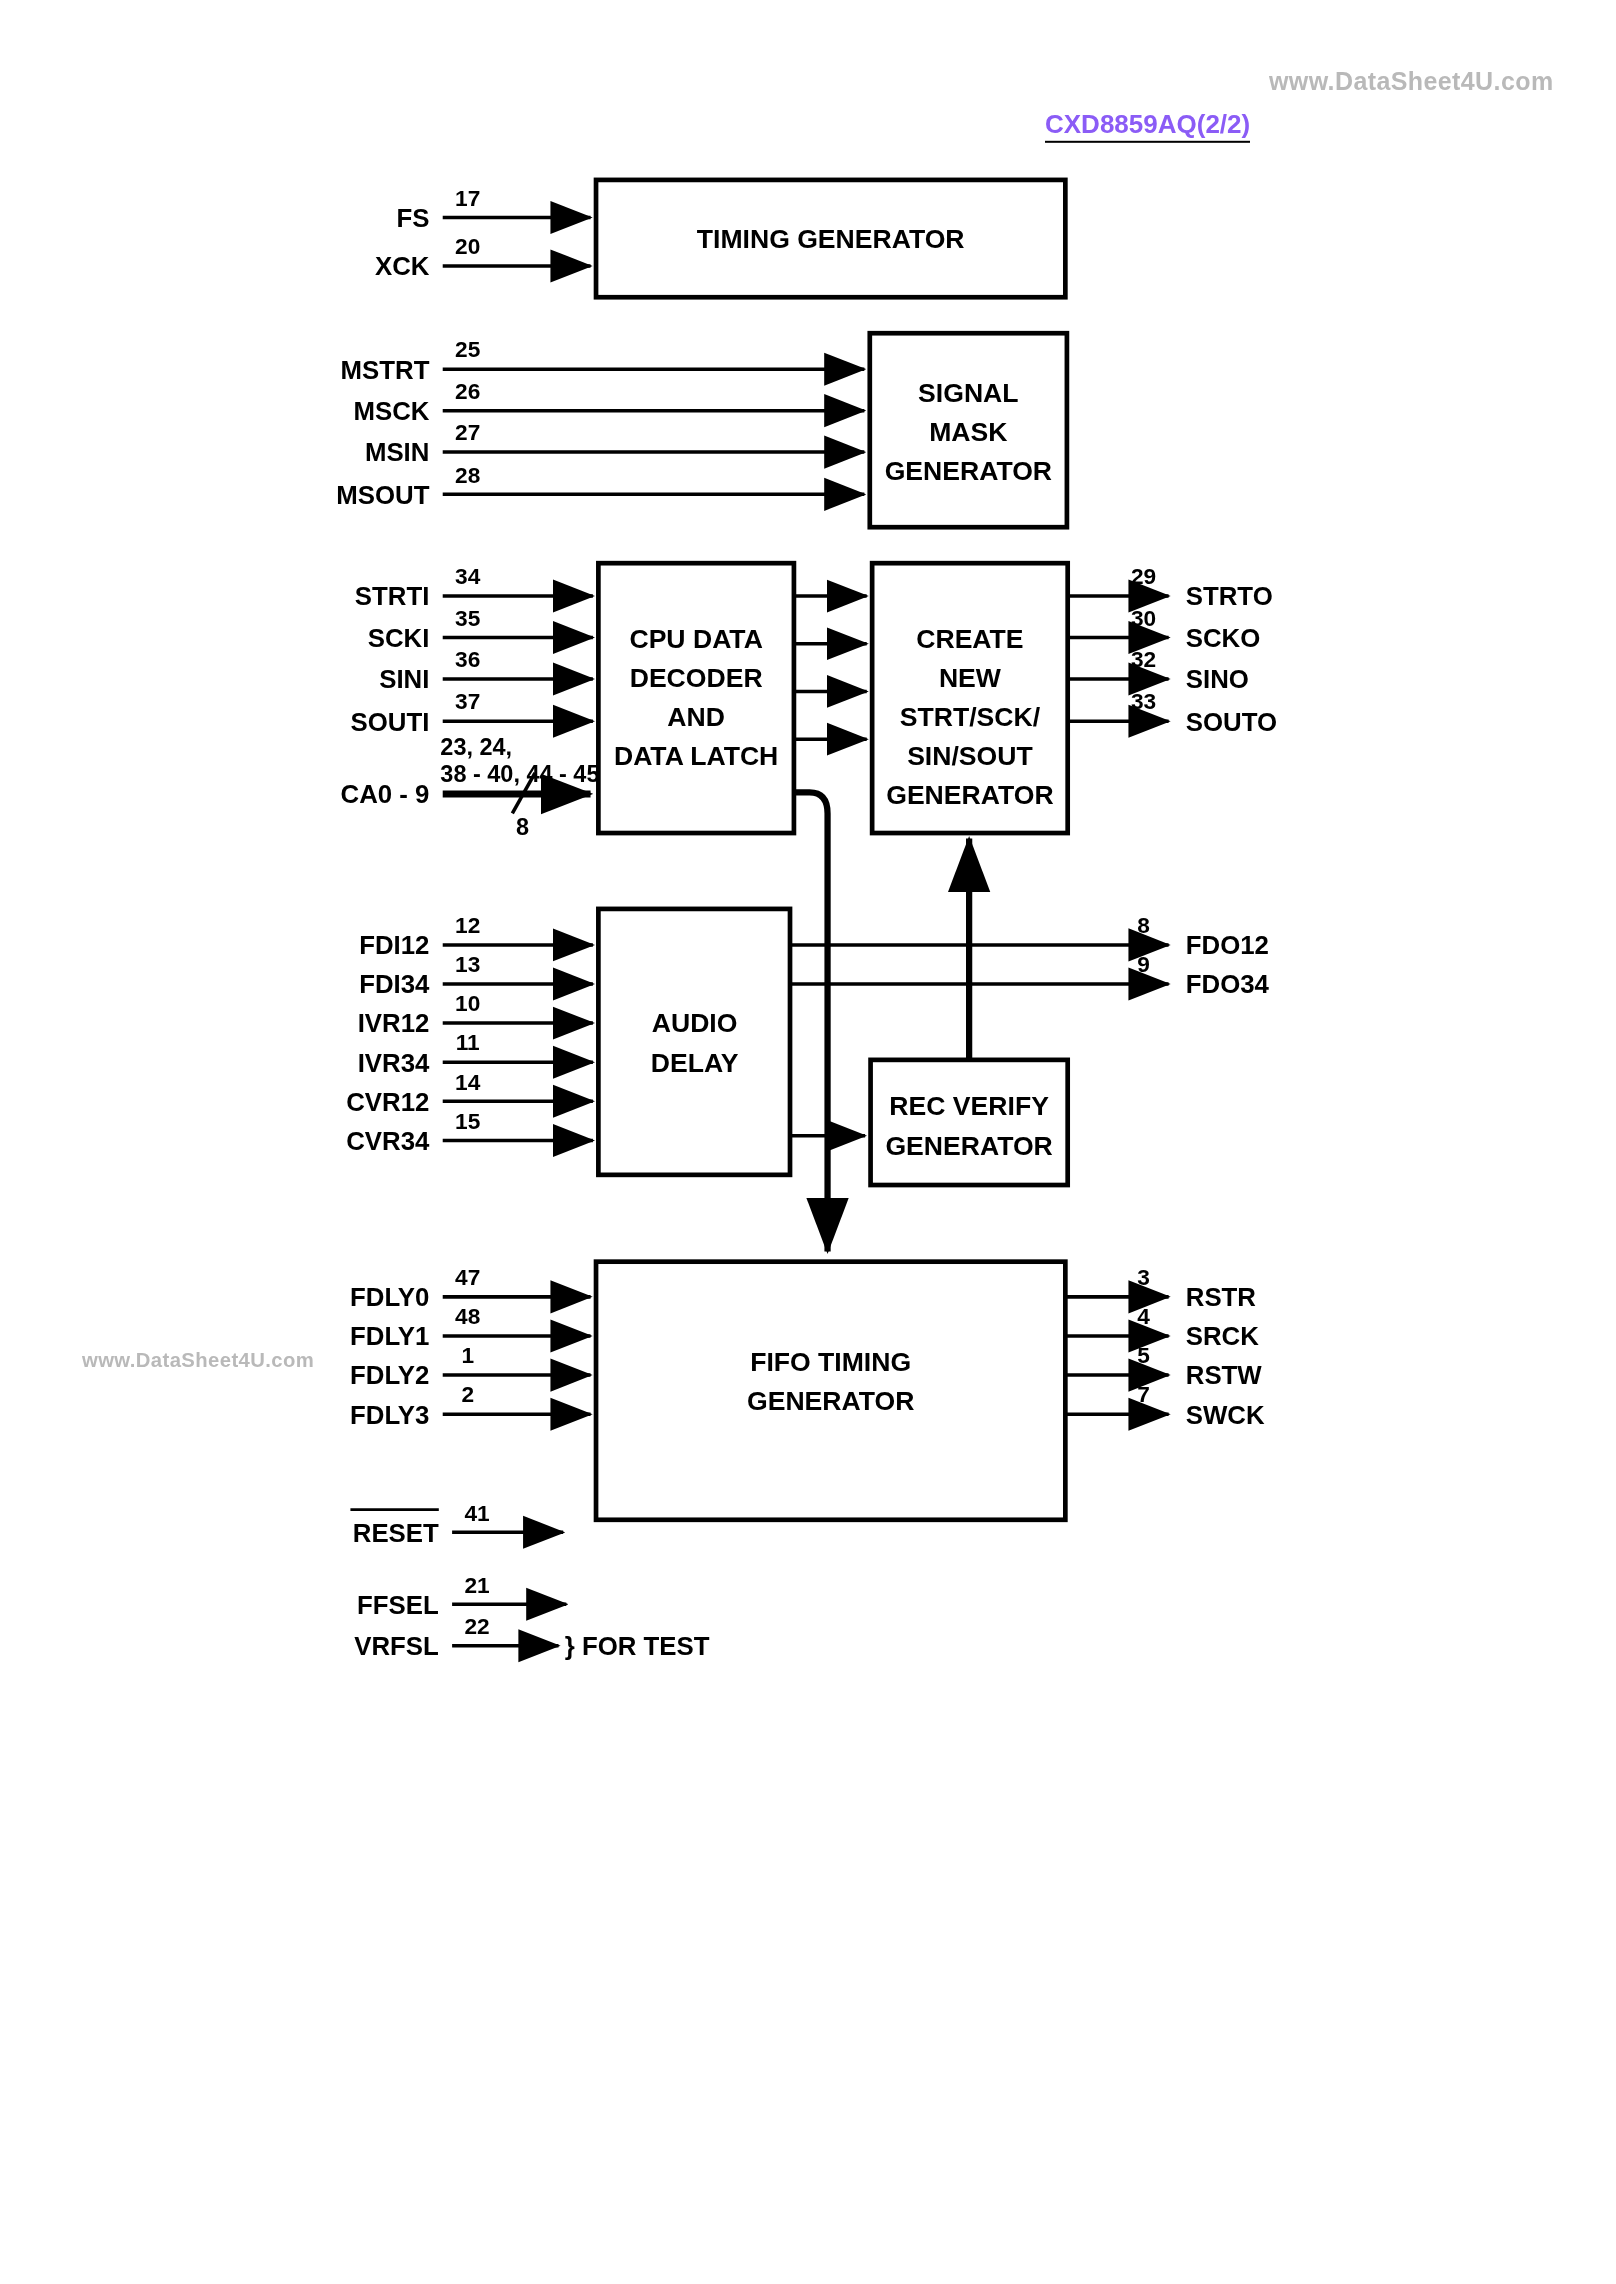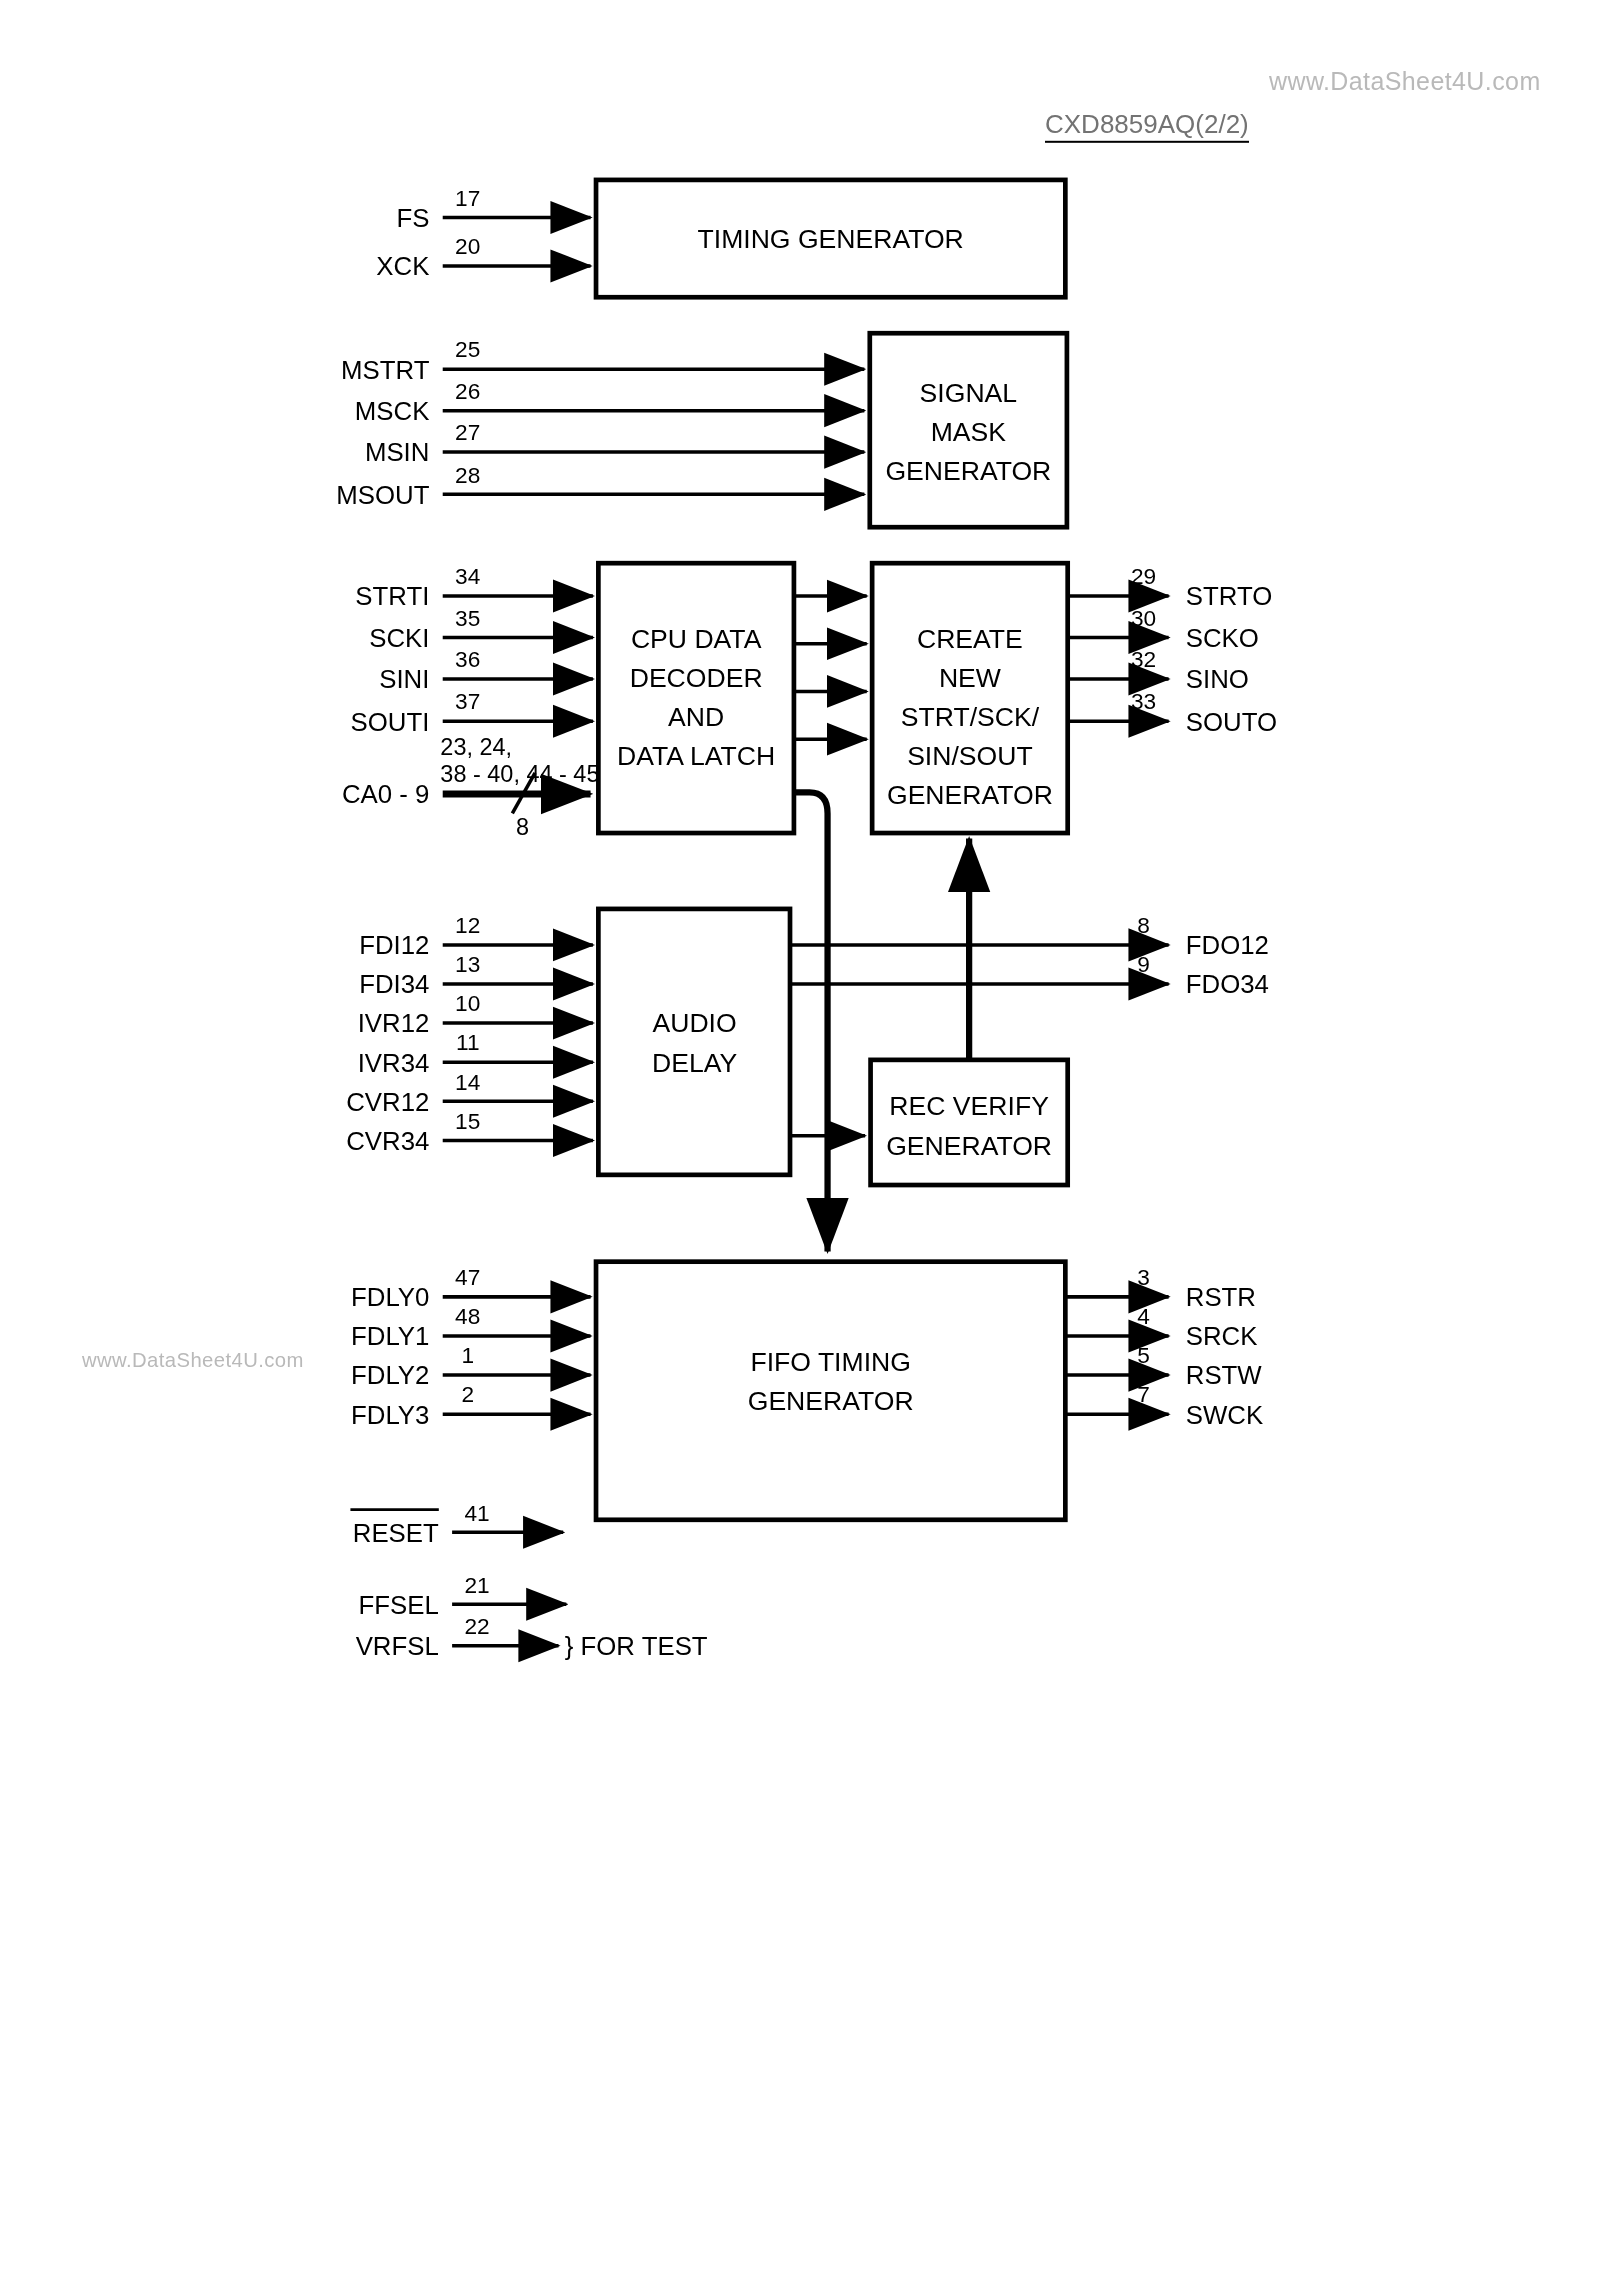--- a/index.html
+++ b/index.html
@@ -7,20 +7,21 @@
     padding: 0;
     background: #ffffff;
   }
   #page {
     position: relative;
     width: 1616px;
     height: 2284px;
     background: #ffffff;
     font-family: "Liberation Sans", sans-serif;
     overflow: hidden;
+    font-weight: bold;
   }
   #diagram-svg {
     position: absolute;
     left: 0;
     top: 0;
     width: 1616px;
     height: 2284px;
   }
   .wm {
     position: absolute;
@@ -40,21 +41,21 @@
     top: 1360px;
     font-size: 20.3px;
     transform: translateY(-50%);
   }
   #doc-title {
     position: absolute;
     left: 1045px;
     top: 127px;
     transform: translateY(-50%);
     font-size: 26px;
-    color: #737373;
+    color: #8b5cf6;
     white-space: nowrap;
     border-bottom: 2.3px solid #000;
     padding-bottom: 3.1px;
     line-height: 1.05;
   }
   text {
     font-family: "Liberation Sans", sans-serif;
     fill: #000;
   }
   .blk-label { font-size: 34px; text-anchor: middle; }

